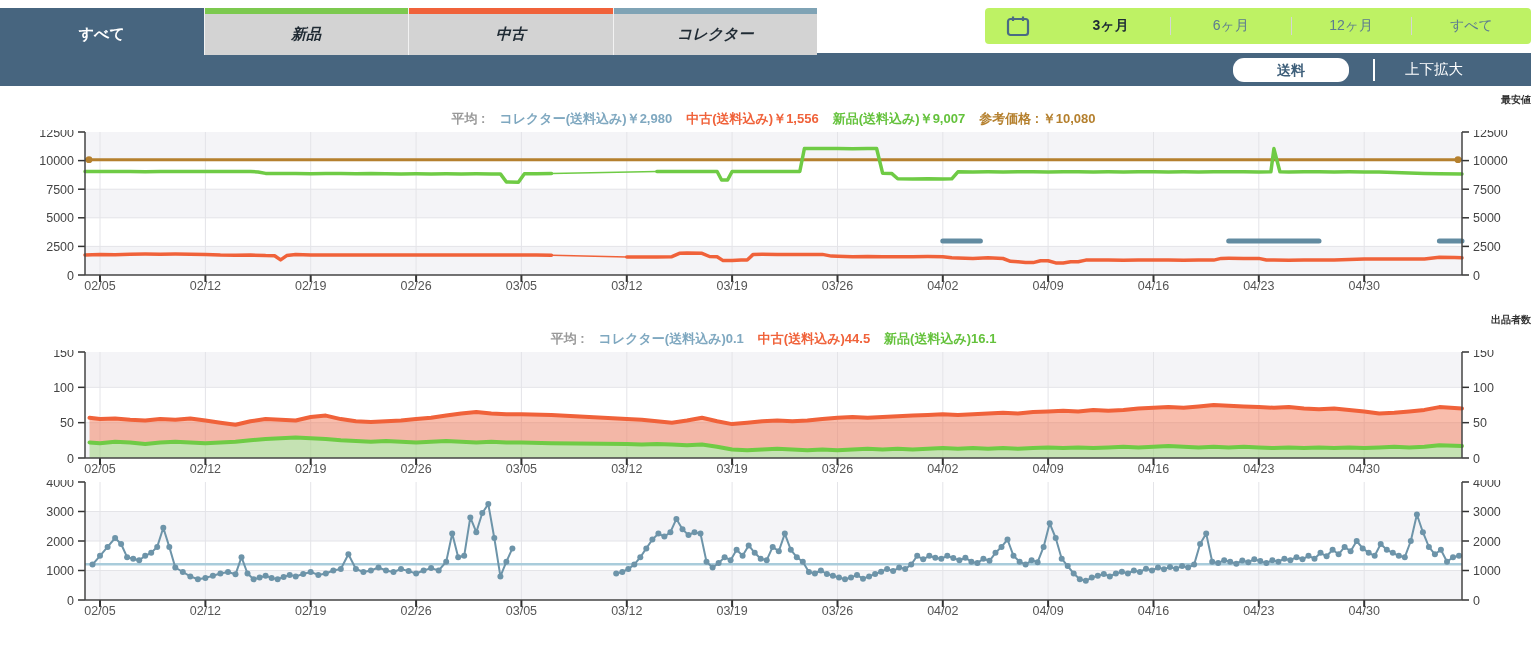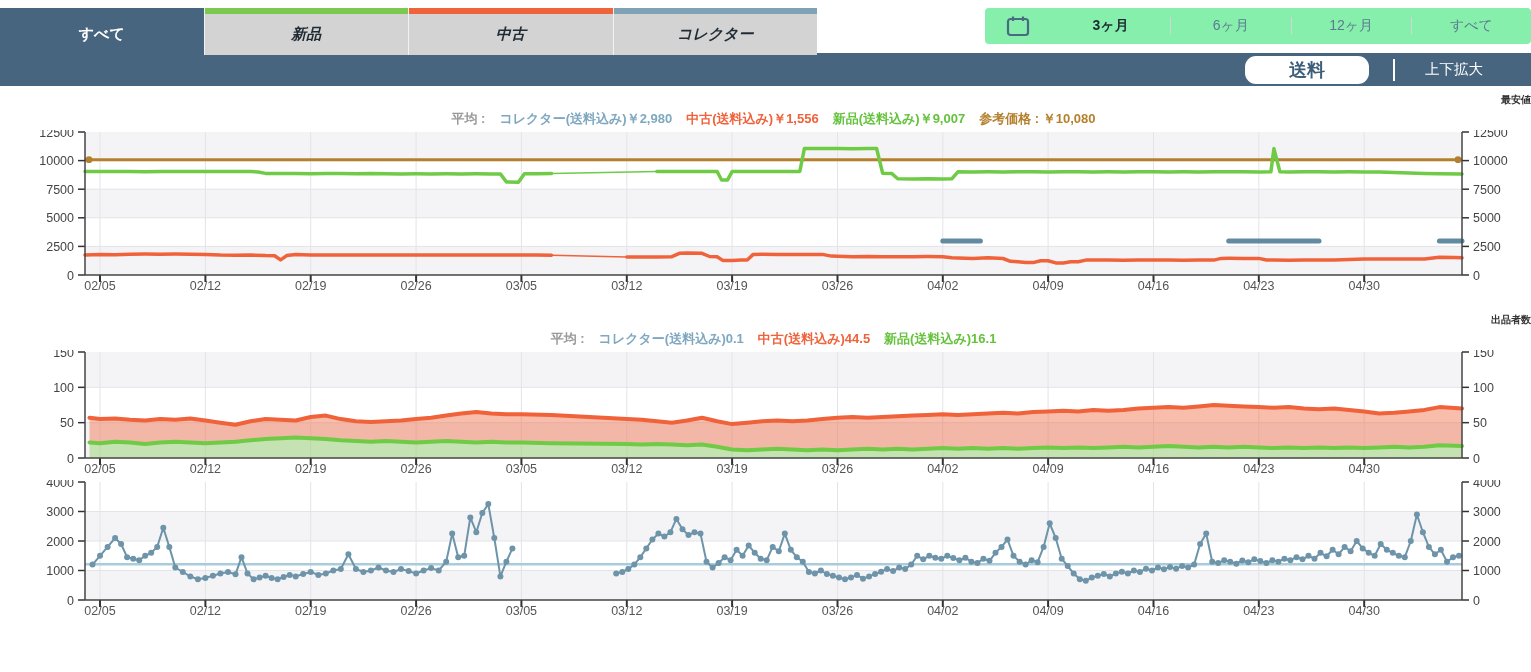--- a/index.html
+++ b/index.html
@@ -7,29 +7,29 @@
   
   .header{position:relative;height:76px;background:#fff;}
   .hdr-left{position:absolute;left:0;top:8px;width:817px;height:78px;background:#47657f;}
   .tabs{display:flex;height:47px;}
   .tab{flex:1;display:flex;flex-direction:column;cursor:pointer;}
   .tab .stripe{height:6px;}
   .tab .lbl{flex:1;display:flex;align-items:center;justify-content:center;font-weight:bold;font-size:15px;color:#1f2a33;}
   .tab.gray{background:#d3d3d3;border-left:1px solid #f2f2f2;font-style:italic;}
   .tab.active{background:transparent;}
   .tab.active .lbl{color:#fff;}
-  .period{position:absolute;left:985px;right:0;top:8px;height:36px;background:#86efac;border-radius:4px;display:flex;align-items:center;color:#5c7b90;font-size:14px;}
+  .period{position:absolute;left:985px;right:0;top:8px;height:36px;background:#bef264;border-radius:4px;display:flex;align-items:center;color:#5c7b90;font-size:14px;}
   .period .seg{flex:1;text-align:center;cursor:pointer;}
   .period .seg.active{color:#1d2b35;font-weight:bold;}
   .period .sep{width:1px;height:18px;background:#d5d5d5;}
   .cal{width:66px;display:flex;justify-content:center;align-items:center;cursor:pointer;}
   .subbar{position:absolute;left:817px;right:0;top:53px;height:33px;background:#47657f;display:flex;align-items:center;justify-content:flex-end;}
-  .ship{background:#fff;color:#3e5f7a;font-weight:bold;border:none;border-radius:11px;font-size:18px;line-height:1;padding:5px 44px;margin-right:24px;cursor:pointer;}
+  .ship{background:#fff;color:#3e5f7a;font-weight:bold;border:none;border-radius:11px;font-size:14px;line-height:1;padding:5px 44px;margin-right:24px;cursor:pointer;}
   .vdiv{width:2px;height:22px;background:#fff;margin-right:24px;}
-  .expand{color:#fff;font-size:14.5px;margin-right:42px;background:none;border:none;cursor:pointer;}
+  .expand{color:#fff;font-size:14.5px;margin-right:62px;background:none;border:none;cursor:pointer;}
   
   .ctitle{font-size:10px;font-weight:bold;color:#333;margin:17px 0 0 30px;text-align:right;}
   .avg{margin-left:85px;width:1377px;text-align:center;font-size:13px;color:#999;margin-top:3px;margin-bottom:2px;white-space:nowrap;font-weight:bold;}
   .avg span{margin:0 7px;}
   .c-col{color:#7fa8c0;}
   .c-used{color:#f0623a;}
   .c-new{color:#64c23c;}
   .c-ref{color:#b5802e;}
   .c-rank{color:#74a8c4;}
   svg{display:block;}

